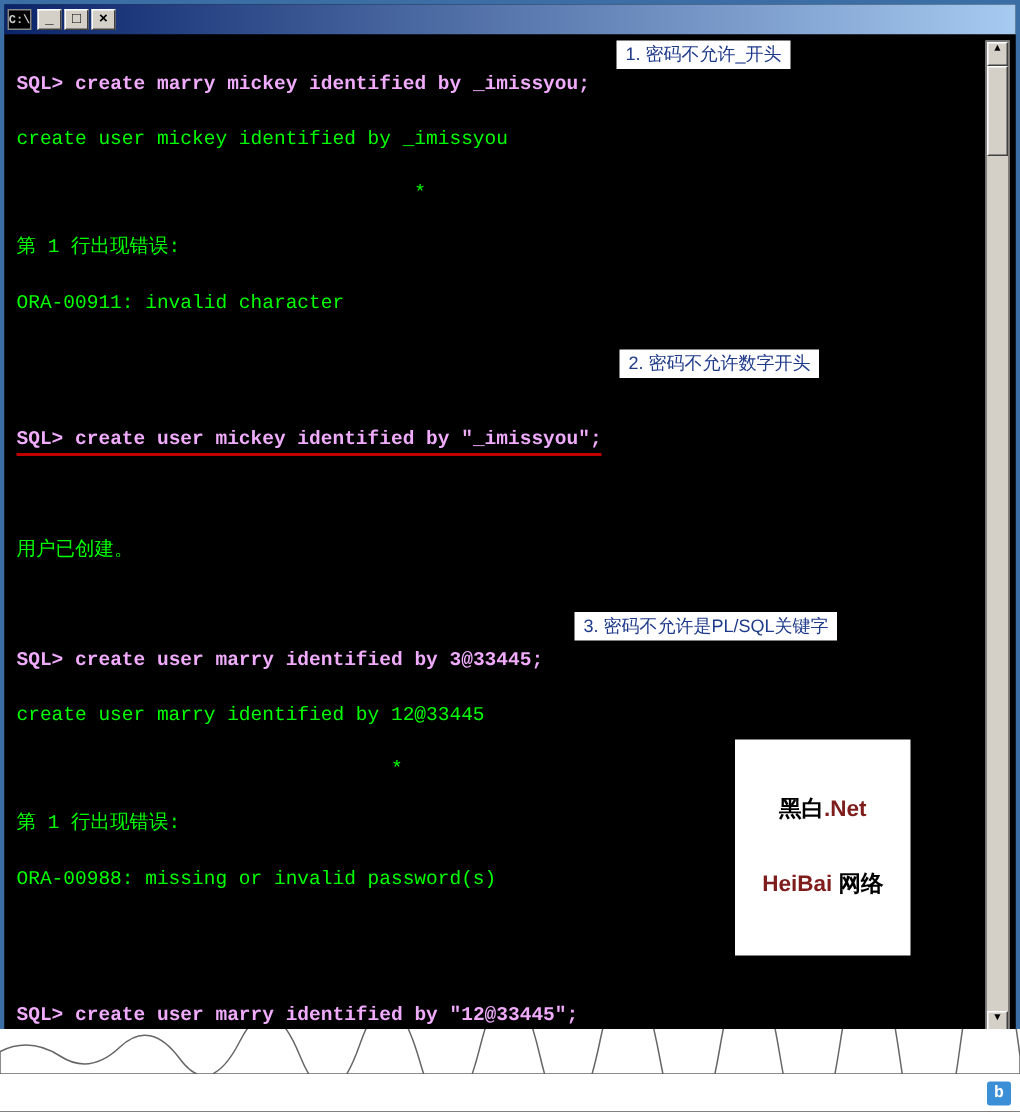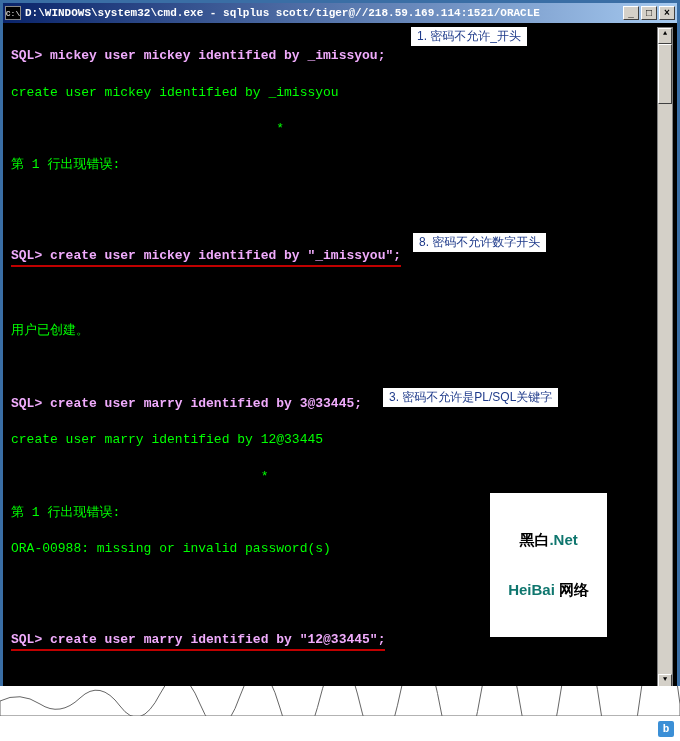--- a/index.html
+++ b/index.html
@@ -116,21 +116,21 @@
       bottom: 60px;
       background: #fff;
       padding: 6px 18px;
       color: #000;
       font-family: "SimHei", Arial, sans-serif;
       font-size: 15px;
       font-weight: bold;
       text-align: center;
       line-height: 1.1;
     }
-    .watermark .red { color: #0f766e; }
+    .watermark .red { color: #7f1d1d; }
     .torn-edge {
       position: absolute;
       left: 0;
       right: 0;
       bottom: 25px;
       height: 30px;
       background: #fff;
     }
     .torn-edge svg { width: 100%; height: 30px; display: block; }
     .corner-icon {
@@ -148,33 +148,33 @@
       justify-content: center;
       border-radius: 2px;
     }
   </style>
 </head>
 <body>
 
 <div class="window">
   <div class="titlebar">
     <div class="titlebar-icon">C:\</div>
-    <div class="titlebar-text">D:\WINDOWS\system32\cmd.exe - sqlplus scott/tiger@//218.59.169.114:1521/ORACLE</div>
     <div class="titlebar-buttons">
       <div class="winbtn">_</div>
       <div class="winbtn">□</div>
       <div class="winbtn">×</div>
     </div>
   </div>
 
   <div class="terminal">
-<div><span class="accent">SQL&gt; </span><span class="accent">mickey user mickey identified by _imissyou;</span></div>
+<div><span class="accent">SQL&gt; </span><span class="accent">create marry mickey identified by _imissyou;</span></div>
 <div>create user mickey identified by _imissyou</div>
 <div>                                  *</div>
 <div>第 1 行出现错误:</div>
+<div>ORA-00911: invalid character</div>
 <br><br>
 <div><span class="underline-red"><span class="accent">SQL&gt; </span><span class="accent">create user mickey identified by "_imissyou";</span></span></div>
 <br>
 <div>用户已创建。</div>
 <br>
 <div><span class="accent">SQL&gt; </span><span class="accent">create user marry identified by 3@33445;</span></div>
 <div>create user marry identified by 12@33445</div>
 <div>                                *</div>
 <div>第 1 行出现错误:</div>
 <div>ORA-00988: missing or invalid password(s)</div>
@@ -193,22 +193,22 @@
 <br>
 
 <br>
 
 <br>
 
 <br>
 
 
     <div class="annotation" style="top:4px; left:408px;">1. 密码不允许_开头</div>
-    <div class="annotation" style="top:210px; left:410px;">8. 密码不允许数字开头</div>
-    <div class="annotation" style="top:365px; left:380px;">3. 密码不允许是PL/SQL关键字</div>
+    <div class="annotation" style="top:210px; left:410px;">2. 密码不允许数字开头</div>
+    <div class="annotation" style="top:385px; left:380px;">3. 密码不允许是PL/SQL关键字</div>
 
     <div class="watermark">
       <div><span>黑白</span><span class="red">.Net</span></div>
       <div><span class="red">HeiBai</span> <span>网络</span></div>
     </div>
   </div>
 
   <div class="scrollbar">
     <div class="scrollbtn">▲</div>
     <div class="scrollthumb" style="height:60px;"></div>

